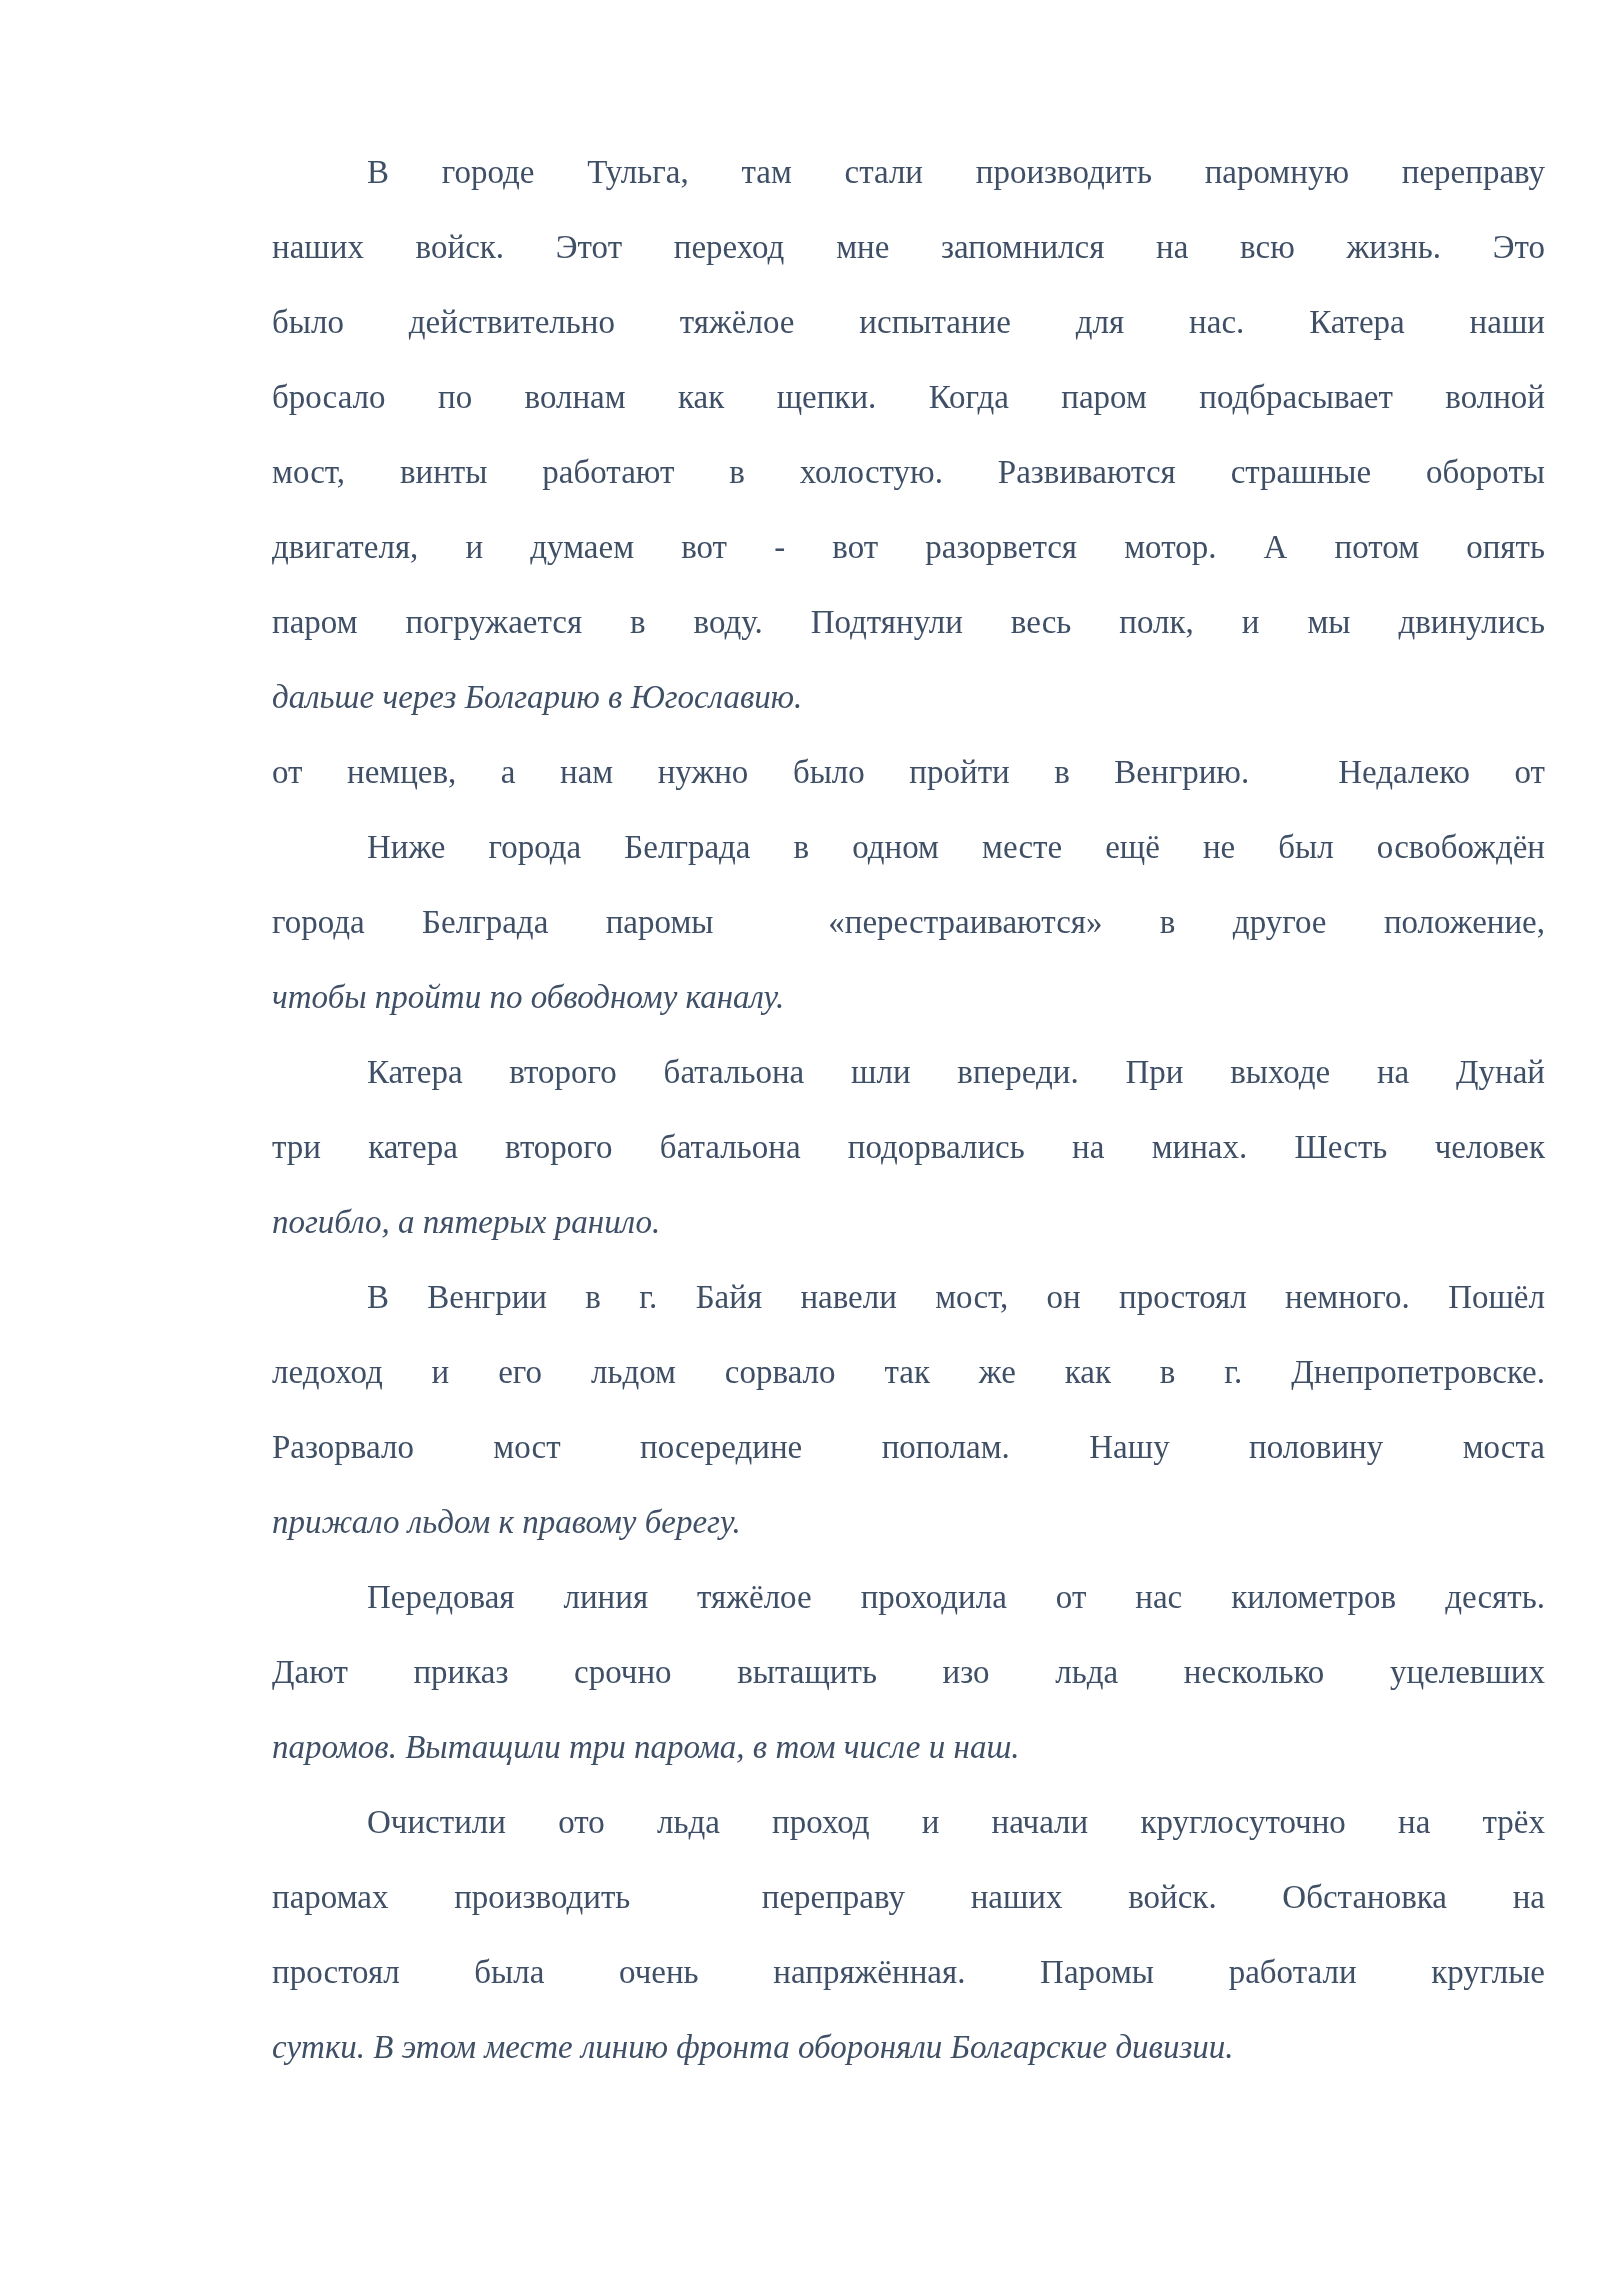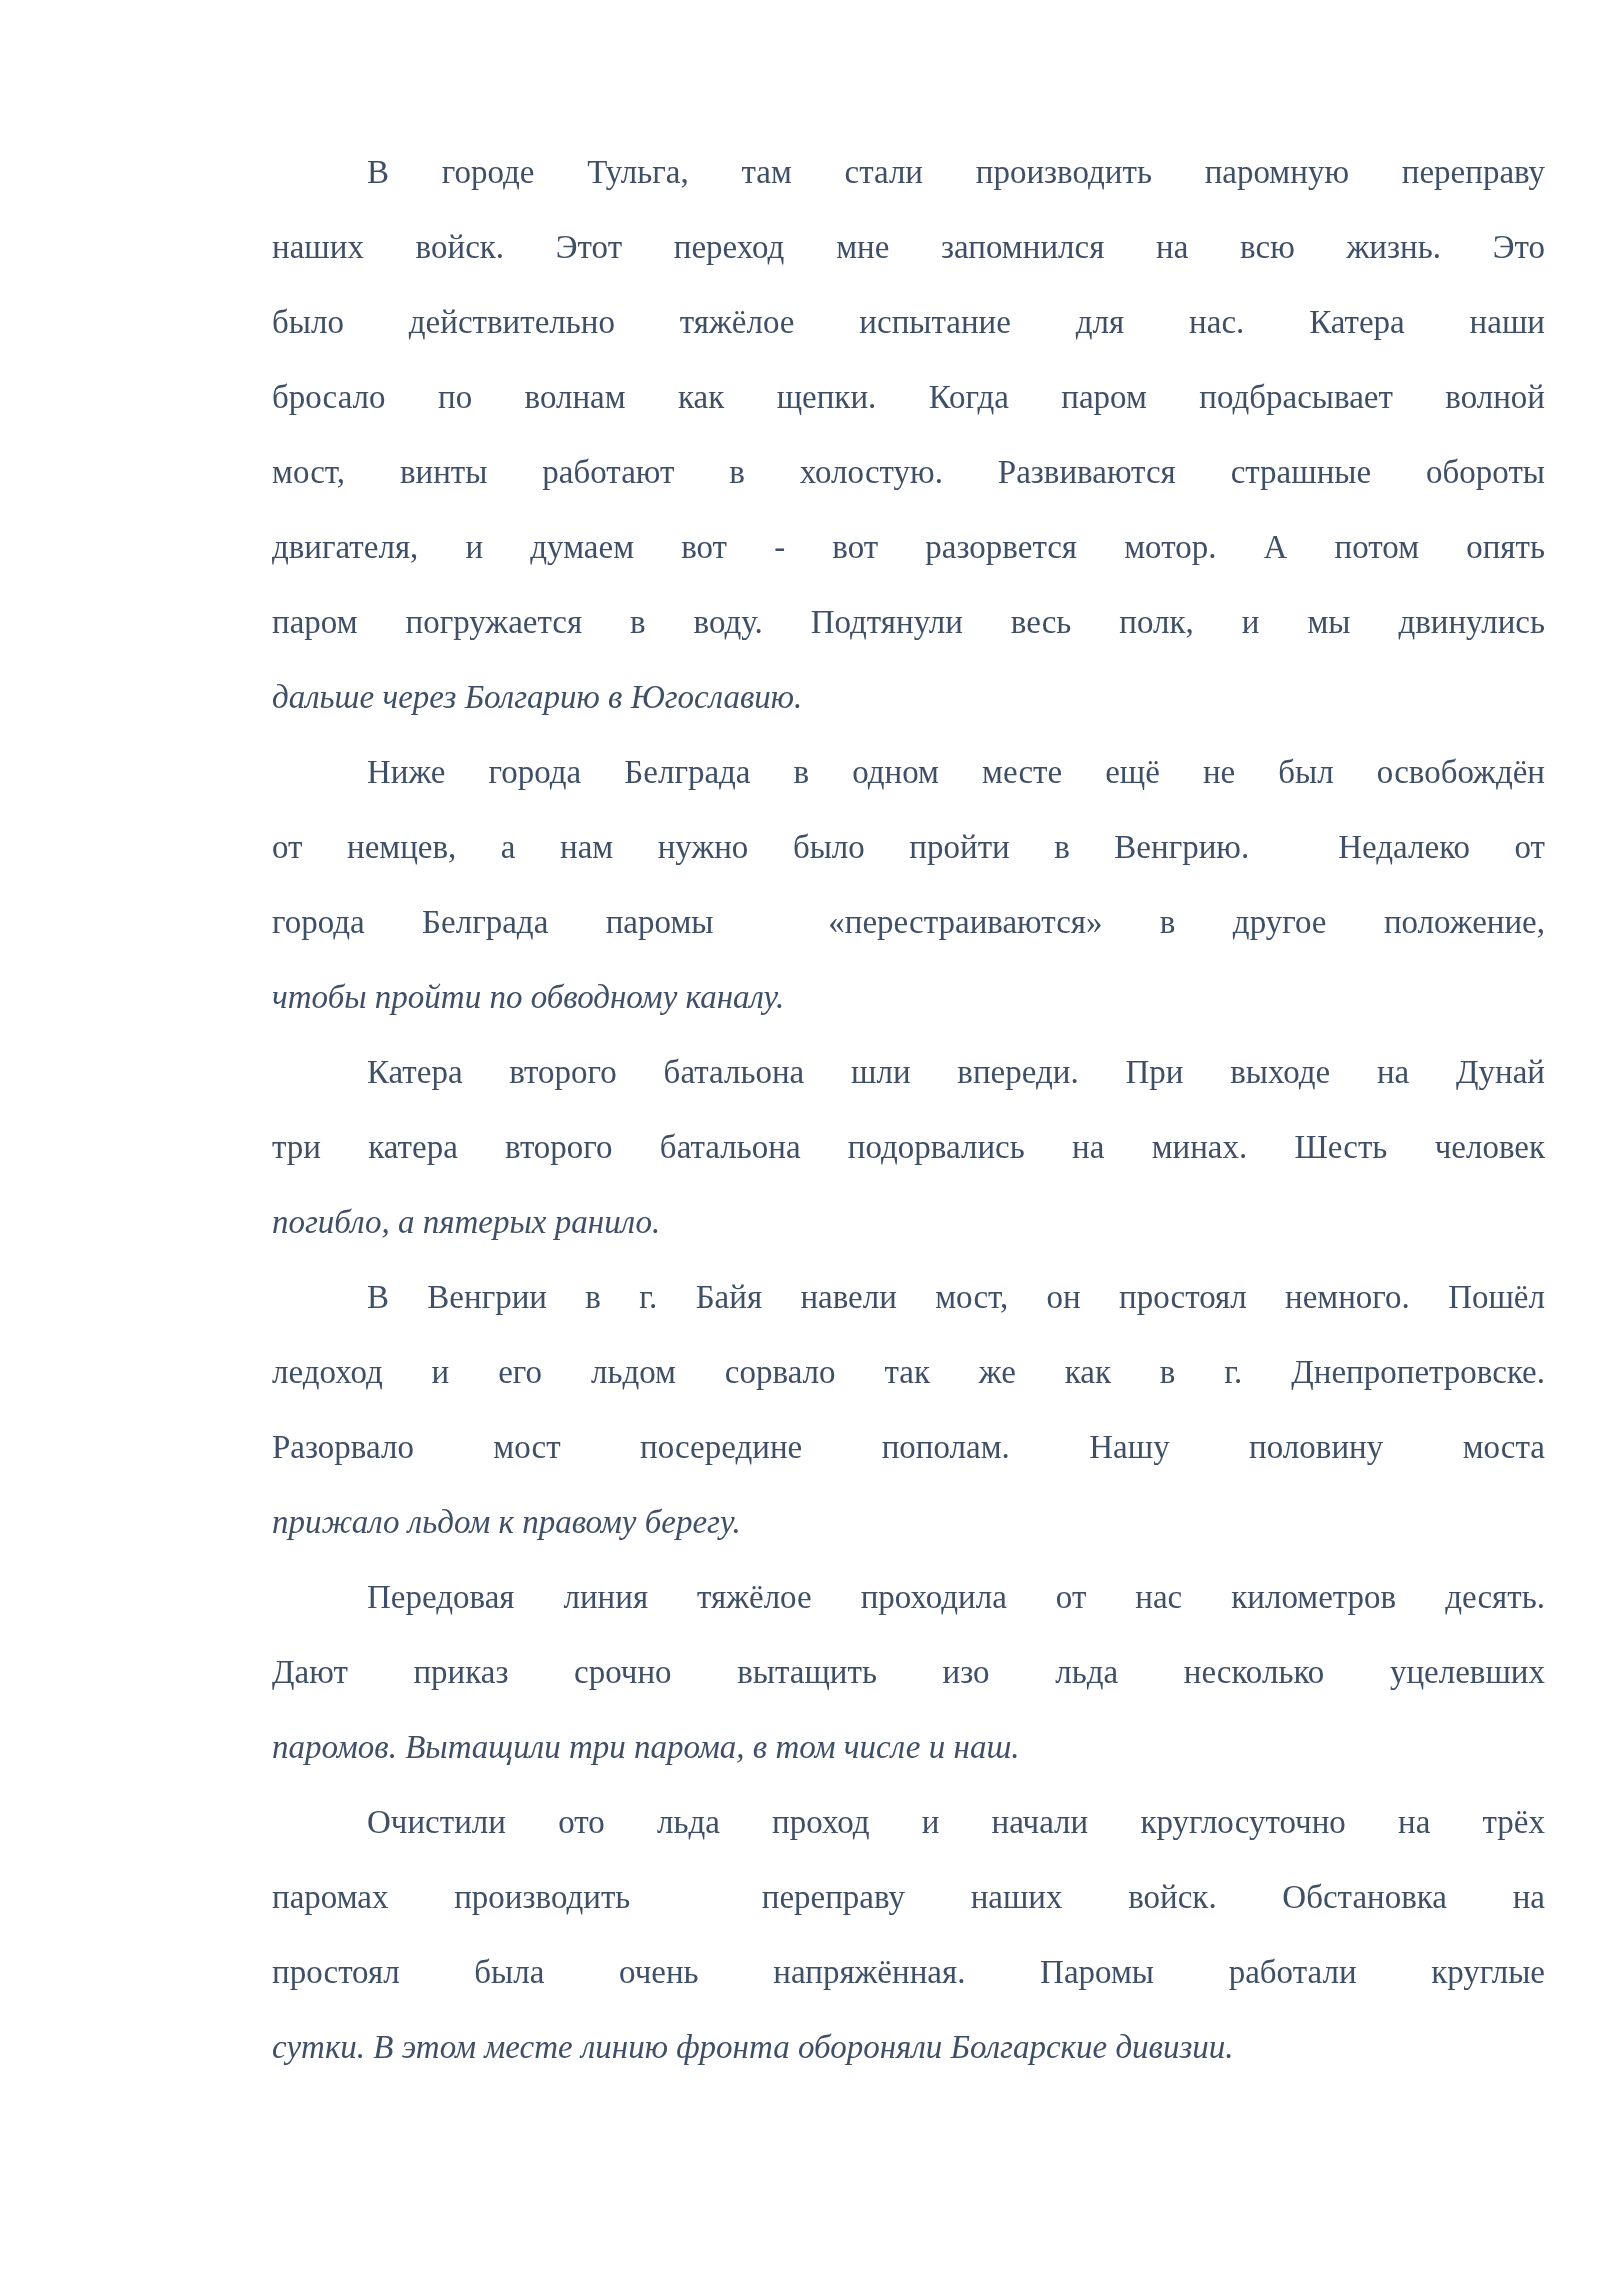--- a/index.html
+++ b/index.html
@@ -58,22 +58,22 @@
         <div class="line first">В городе Тульга, там стали производить паромную переправу</div>
         <div class="line">наших войск. Этот переход мне запомнился на всю жизнь. Это</div>
         <div class="line">было действительно тяжёлое испытание для нас. Катера наши</div>
         <div class="line">бросало по волнам как щепки. Когда паром подбрасывает волной</div>
         <div class="line">мост, винты работают в холостую. Развиваются страшные обороты</div>
         <div class="line">двигателя, и думаем вот - вот разорвется мотор. А потом опять</div>
         <div class="line">паром погружается в воду. Подтянули весь полк, и мы двинулись</div>
         <div class="line last">дальше через Болгарию в Югославию.</div>
       </div>
       <div class="paragraph">
+        <div class="line">от немцев, а нам нужно было пройти в Венгрию.&nbsp; Недалеко от</div>
         <div class="line first">Ниже города Белграда в одном месте ещё не был освобождён</div>
-        <div class="line">от немцев, а нам нужно было пройти в Венгрию.&nbsp; Недалеко от</div>
         <div class="line">города Белграда паромы&nbsp; «перестраиваются» в другое положение,</div>
         <div class="line last">чтобы пройти по обводному каналу.</div>
       </div>
       <div class="paragraph">
         <div class="line first">Катера второго батальона шли впереди. При выходе на Дунай</div>
         <div class="line">три катера второго батальона подорвались на минах. Шесть человек</div>
         <div class="line last">погибло, а пятерых ранило.</div>
       </div>
       <div class="paragraph">
         <div class="line first">В Венгрии в г. Байя навели мост, он простоял немного. Пошёл</div>

